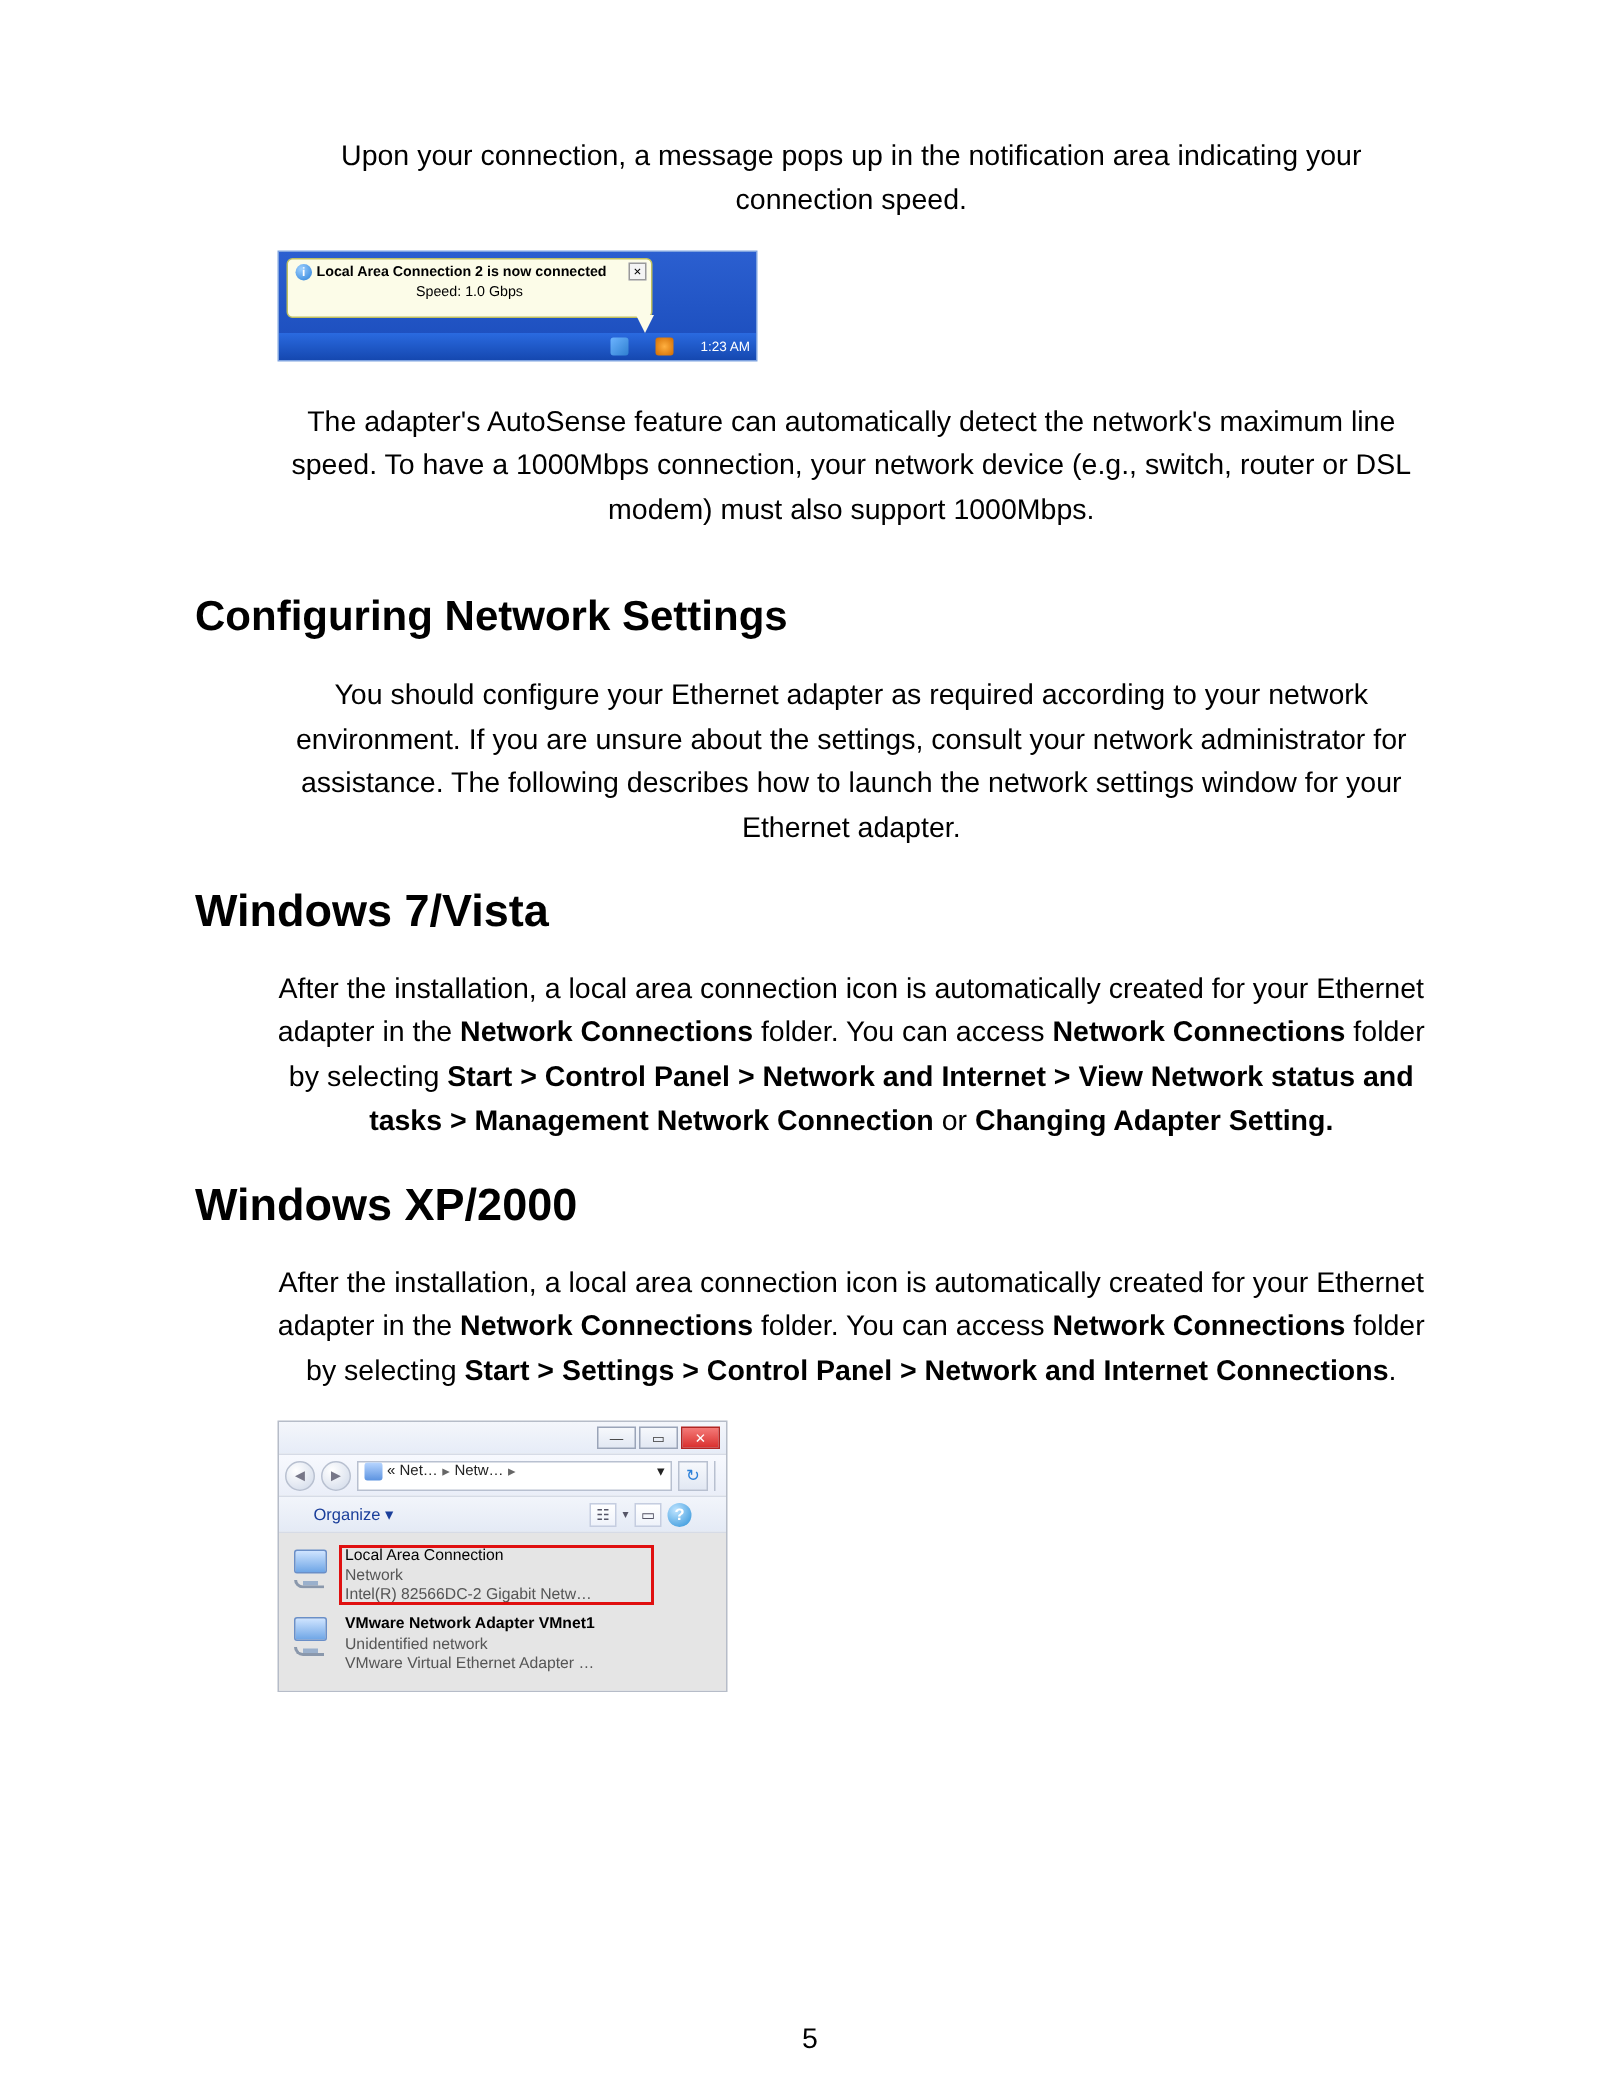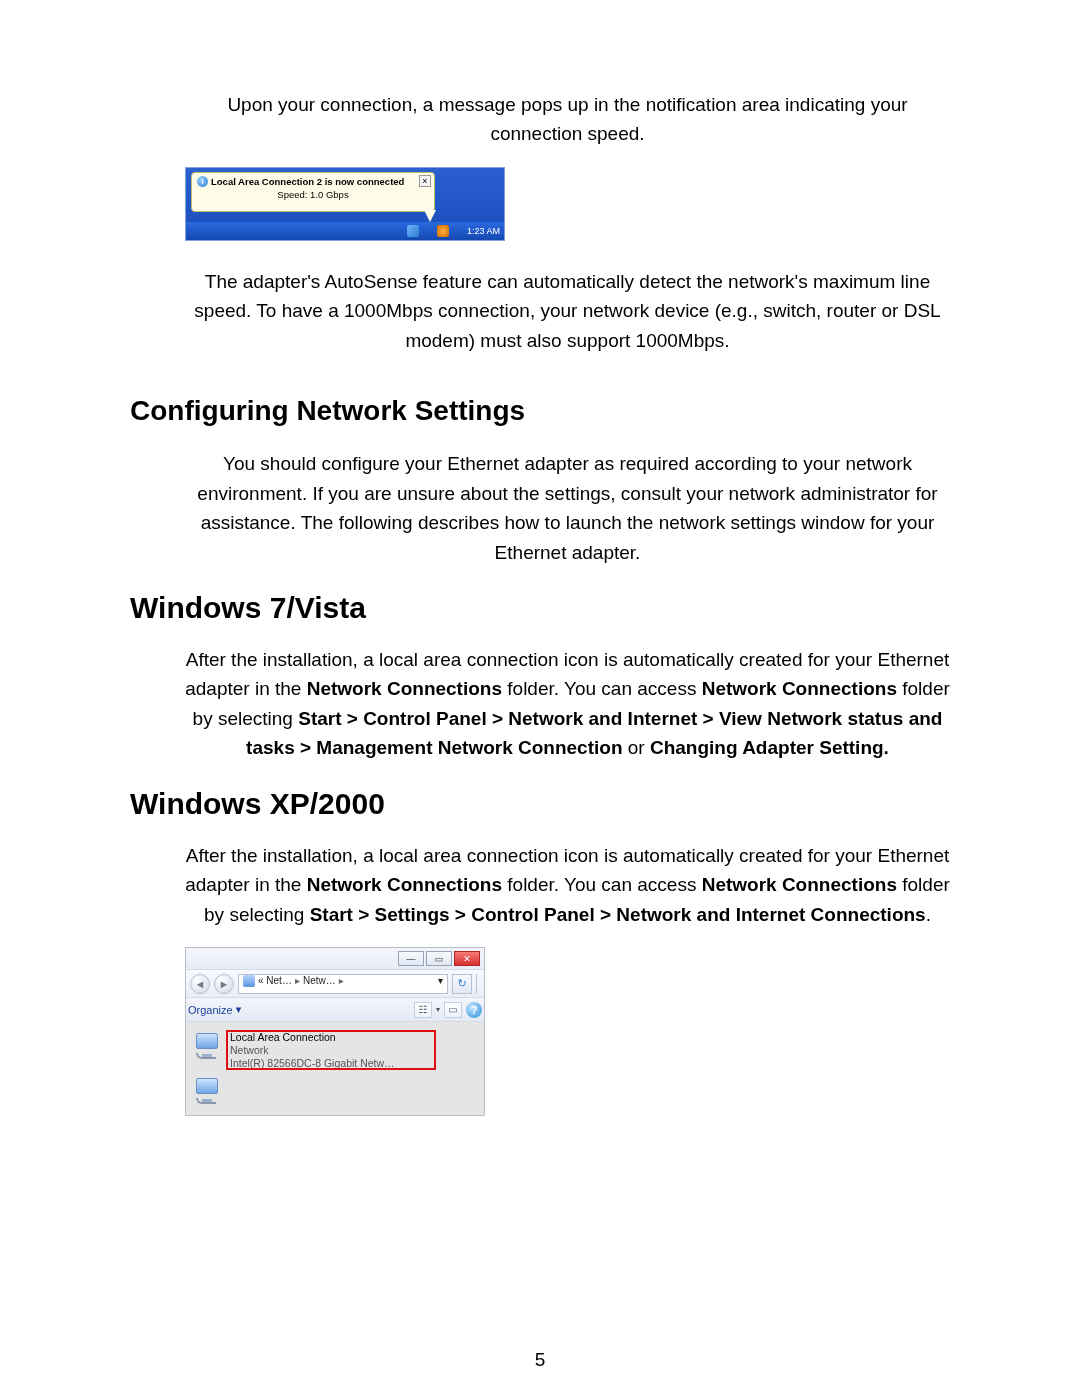--- a/index.html
+++ b/index.html
@@ -182,21 +182,21 @@
     background: linear-gradient(#f6f8fc,#e2e8f3);
     display: inline-flex; align-items:center; justify-content:center;
     color:#2a7fd8; font-size:11px;
   }
   .srchstub { width: 4px; height:20px; border-left:1px solid #b8c0d0; }
   .nc-toolbar {
     height: 24px;
     background: linear-gradient(#f2f5fb,#e4eaf5);
     border-bottom: 1px solid #d6dbe6;
     display: flex; align-items: center; justify-content: space-between;
-    padding: 0 2px;
+    padding: 0 23px;
     font-size: 11px;
   }
   .organize { color: #1a3e9a; display:flex; align-items:center; gap:3px; }
   .tb-right { display:flex; align-items:center; gap:4px; }
   .tb-ico {
     width: 18px; height: 16px;
     border: 1px solid #c5cde0;
     background: linear-gradient(#fff,#eef2fa);
     display:inline-flex;align-items:center;justify-content:center;
     font-size:10px;color:#556;
@@ -305,27 +305,32 @@
   <div class="nc-list">
     <div class="nc-item">
       <div class="nc-icon">
           <span class="mon"></span>
           <span class="base"></span>
           <span class="cable"></span>
         </div>
       <div class="nc-text">
         <div class="l1">Local Area Connection</div>
         <div class="l2">Network</div>
-        <div class="l2">Intel(R) 82566DC-8 Gigabit Netw…</div>
+        <div class="l2">Intel(R) 82566DC-2 Gigabit Netw…</div>
       </div>
       <div class="redbox" style="top:2px;left:36px;width:210px;height:40px"></div>
     </div>
     <div class="nc-item">
       <div class="nc-icon">
           <span class="mon"></span>
           <span class="base"></span>
           <span class="cable"></span>
         </div>
+      <div class="nc-text">
+        <div class="l1" style="font-weight:bold">VMware Network Adapter VMnet1</div>
+        <div class="l2">Unidentified network</div>
+        <div class="l2">VMware Virtual Ethernet Adapter …</div>
+      </div>
     </div>
   </div>
 </div>
 
 <div class="page-num">5</div>
 
 </body></html>

